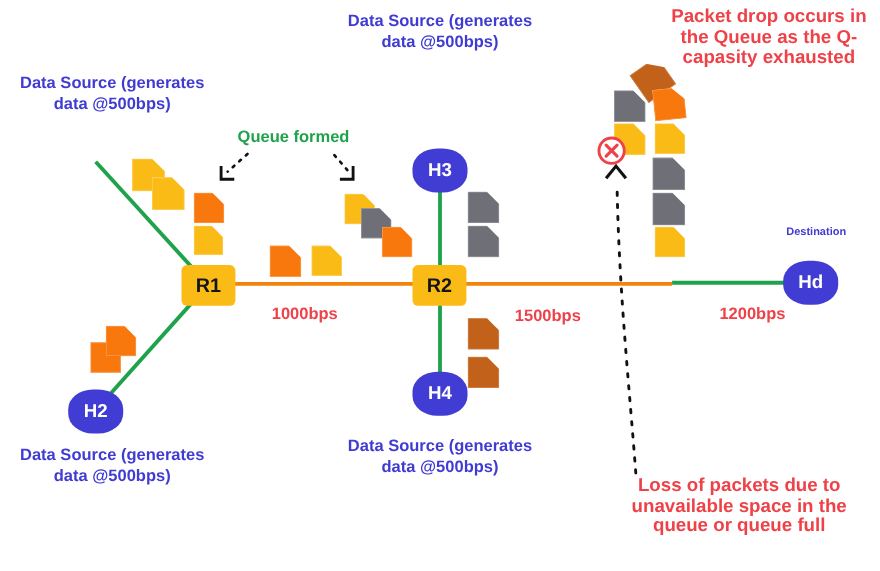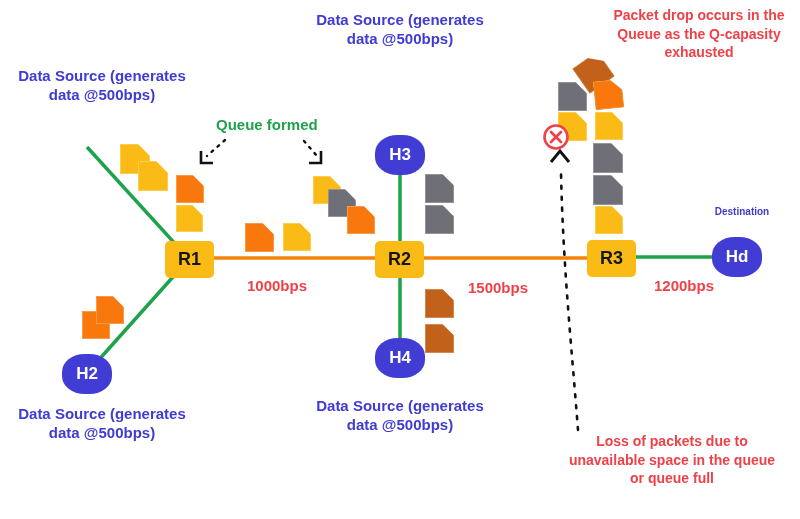--- a/index.html
+++ b/index.html
@@ -25,21 +25,21 @@
     display:flex;align-items:center;justify-content:center;z-index:4;
   }
   .router{
     position:absolute;width:49px;height:37px;border-radius:5px;
     background:var(--yellow);color:#151515;font-weight:bold;font-size:18px;
     display:flex;align-items:center;justify-content:center;z-index:4;
   }
   .lbl{position:absolute;z-index:5;font-weight:bold;text-align:center;}
   .ds-label{color:var(--textBlue);font-size:15px;line-height:19px;}
   .green-label{color:var(--green);font-size:15px;white-space:nowrap;}
-  .red-note{color:var(--red);font-size:14px;line-height:18.5px;}
+  .red-note{color:var(--red);font-size:17px;line-height:18.5px;}
   .bw-label{color:var(--red);font-size:15px;white-space:nowrap;text-align:left;}
   .dest-label{color:var(--textBlue);font-size:10px;white-space:nowrap;}
 </style>
 </head>
 <body>
 
 <div id="canvas">
 
   <svg id="edges" class="layer" width="800" height="519">
     <line x1="87" y1="147" x2="189" y2="259" stroke="var(--green)" stroke-width="3.5"></line>
@@ -94,23 +94,20 @@
     </div>
   <div class="host" style="left:712px;top:237px;">
       <span>Hd</span>
     </div>
   <div class="router" style="left:165px;top:241px;">
       <span>R1</span>
     </div>
   <div class="router" style="left:375px;top:241px;">
       <span>R2</span>
     </div>
-  <div class="router" style="left:587px;top:240px;">
-      <span>R3</span>
-    </div>
 
   <div class="lbl ds-label" style="left:4px;top:66px;width:196px;">Data Source (generates data @500bps)</div>
   <div class="lbl ds-label" style="left:300px;top:10px;width:200px;">Data Source (generates data @500bps)</div>
   <div class="lbl ds-label" style="left:4px;top:404px;width:196px;">Data Source (generates data @500bps)</div>
   <div class="lbl ds-label" style="left:301px;top:396px;width:198px;">Data Source (generates data @500bps)</div>
   <div class="lbl green-label" style="left:216px;top:116px;">Queue formed</div>
   <div class="lbl red-note" style="left:606px;top:6px;width:186px;">Packet drop occurs in the Queue as the Q-capasity exhausted</div>
   <div class="lbl dest-label" style="left:692px;top:206px;width:100px;">Destination</div>
   <div class="lbl red-note" style="left:568px;top:432px;width:208px;">Loss of packets due to unavailable space in the queue or queue full</div>
   <div class="lbl bw-label" style="left:247px;top:277px;">1000bps</div>

